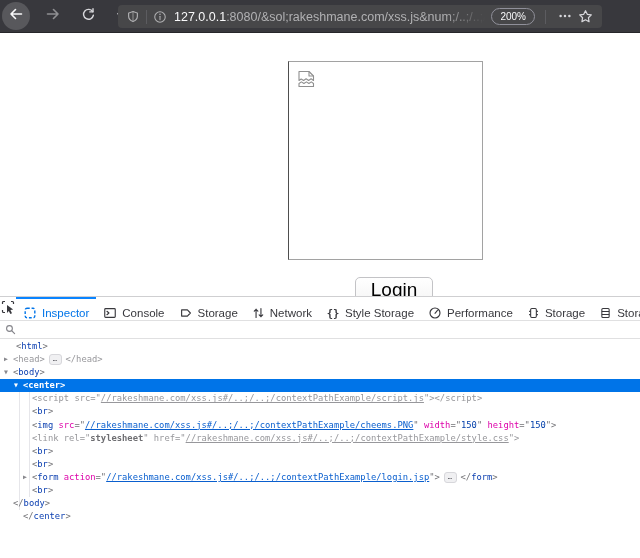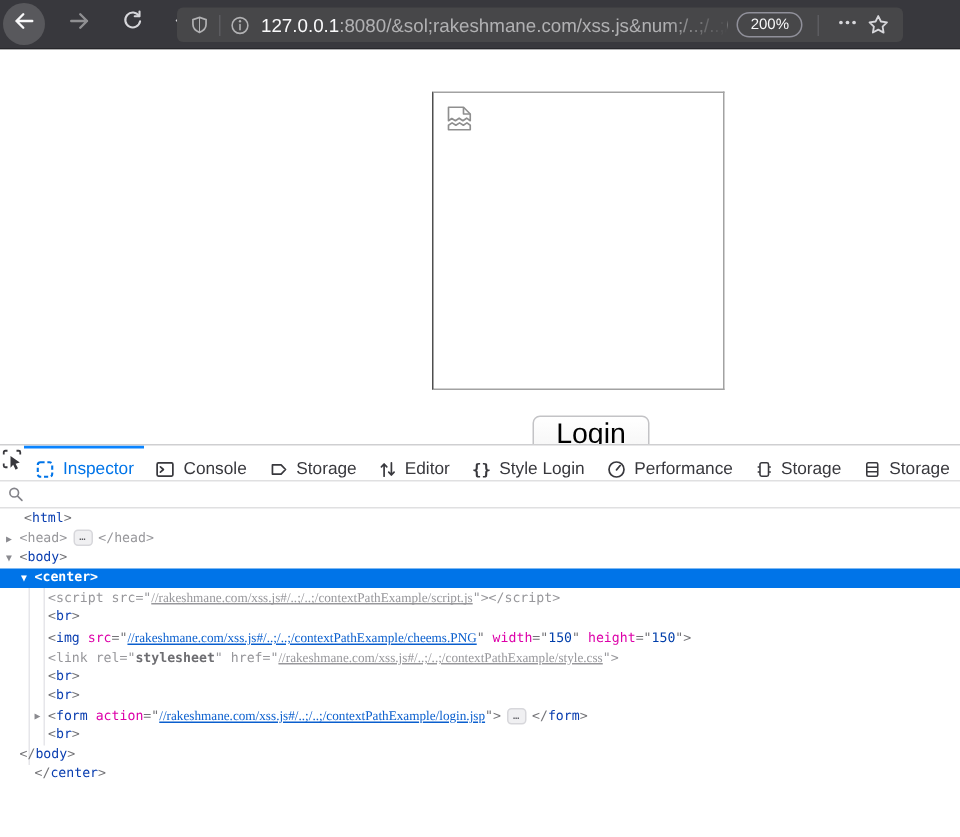--- a/index.html
+++ b/index.html
@@ -57,21 +57,21 @@
   
   .markup { position:relative; height:219px; overflow:hidden;
             font-family:"DejaVu Sans Mono", monospace; font-size:8.8px; padding-top:1px; }
   .guide { position:absolute; width:1px; background:#e6e6ea; }
   .line { height:13.1px; line-height:13.1px; position:relative; white-space:nowrap; cursor:pointer; }
   .twisty { position:absolute; font-size:6.5px; color:#8a8a8f; top:0; }
   .seg-p { color:#737377; }
   .seg-t { color:#0a3eb0; }
   .seg-a { color:#dd00a9; }
   .seg-v { color:#003eaa; }
-  .seg-u { color:#0a5fce; text-decoration:underline;font-family:Liberation Serif, serif; }
+  .seg-u { color:#0a5fce; text-decoration:underline; }
   .badge { display:inline-block; background:#f0f0f2; border:1px solid #d7d7db; border-radius:3px;
            color:#58585e; font-size:7px; line-height:6px; padding:1px 3px 2px; margin:0 4px;
            vertical-align:1px; letter-spacing:.5px; cursor:pointer; }
   .line.gray .seg-p, .line.gray .seg-t, .line.gray .seg-a { color:#97979b; }
   .line.gray .seg-v { color:#6e6e72; font-weight:bold; }
   .line.gray .seg-u { color:#97979b; }
   .line.sel { background:#0074e8; font-weight:bold; }
   .line.sel .seg-p, .line.sel .seg-t, .line.sel .seg-a, .line.sel .seg-v, .line.sel .seg-u,
   .line.sel .twisty { color:#fff; }
 </style>
@@ -191,29 +191,29 @@
           </svg>
         </span>
         <span>Storage</span>
       </div>
       <div class="tab">
         <span style="display: flex;">
           <svg width="13" height="14" viewBox="0 0 16 16" fill="none" stroke="#38383d" stroke-width="1.4" stroke-linecap="round" stroke-linejoin="round">
             <path d="M5 13.5v-10M5 3.5 2.8 5.8M5 3.5l2.2 2.3M11 2.5v10M11 12.5l-2.2-2.3M11 12.5l2.2-2.3"></path>
           </svg>
         </span>
-        <span>Editor</span>
+        <span>Network</span>
       </div>
       <div class="tab">
         <span style="display: flex;">
           <svg width="14" height="14" viewBox="0 0 16 16" fill="#38383d">
             <text x="8" y="12" text-anchor="middle" font-family="DejaVu Sans Mono, monospace" font-size="12" font-weight="bold">{}</text>
           </svg>
         </span>
-        <span>Style Login</span>
+        <span>Style Storage</span>
       </div>
       <div class="tab">
         <span style="display: flex;">
           <svg width="14" height="14" viewBox="0 0 16 16" fill="none" stroke="#38383d" stroke-width="1.3" stroke-linecap="round">
             <circle cx="8" cy="8" r="5.7"></circle>
             <path d="M8 8.3 10.8 5"></path>
           </svg>
         </span>
         <span>Performance</span>
       </div>

